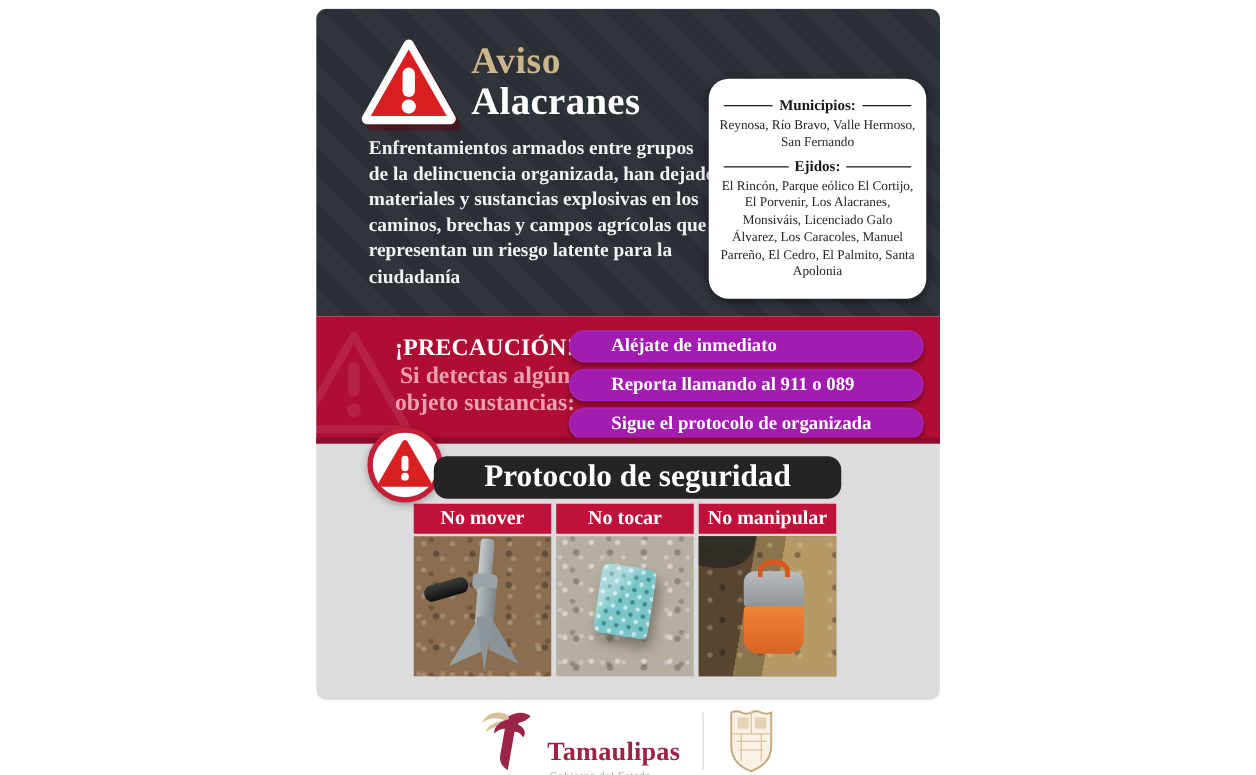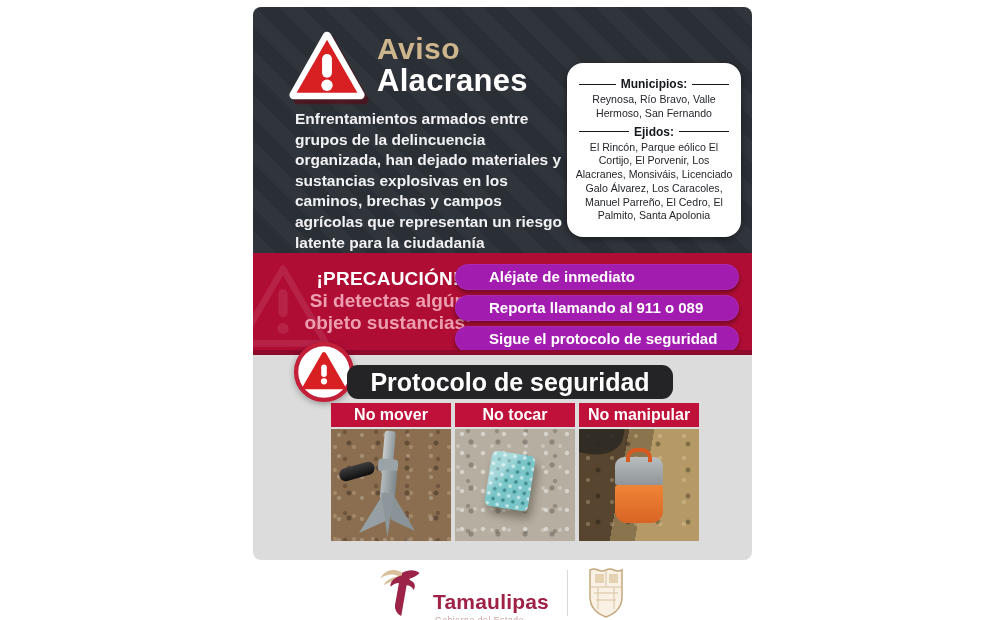--- a/index.html
+++ b/index.html
@@ -1,17 +1,17 @@
 <!DOCTYPE html>
 <html><head>
 <meta charset="utf-8">
 <style>
   * { margin:0; padding:0; box-sizing:border-box; }
   html,body { width:1005px; height:620px; background:#ffffff; font-family:"Liberation Sans", sans-serif; }
-  .page { position:relative; width:1005px; height:620px; background:#ffffff; overflow:hidden; }
+  .page { position:relative; width:1005px; height:620px; background:#ffffff; overflow:hidden;font-family:Liberation Serif, serif; }
   .poster { position:absolute; left:253px; top:7px; width:499px; }
 
   
   .hdr {
     position:relative; height:246px; overflow:hidden;
     border-radius:8px 8px 0 0;
     background:#2d3138;
     background-image:repeating-linear-gradient(45deg, #30343b 0 16px, #2a2e35 16px 32px);
   }
   .warn-tri { position:absolute; left:36px; top:22px; width:76px; height:76px;
@@ -43,21 +43,21 @@
     padding-left:34px; box-shadow:0 3px 4px rgba(0,0,0,.35), inset 0 0 0 1px rgba(255,255,255,.06); }
 
   
   .proto { position:relative; height:205px; background:#dcdcdc; border-radius:0 0 8px 8px; }
   .badge { position:absolute; left:40px; top:-14px; width:62px; height:62px;
     filter:drop-shadow(0 2px 3px rgba(0,0,0,.3)); }
   .proto-bar { position:absolute; left:94px; top:10px; width:326px; height:34px;
     background:#242427; border-radius:11px; color:#ffffff; text-align:center;
     font-size:25px; font-weight:800; line-height:34px; }
   .cards { position:absolute; left:78px; top:48px; display:flex; gap:4px; }
-  .card { width:120px; }
+  .card { width:110px; }
   .card-label { height:24px; background:#bf1139; color:#ffffff; text-align:center;
     font-size:16px; font-weight:800; line-height:24px; }
   .photo { position:relative; height:112px; margin-top:2px; overflow:hidden; }
 
   .photo.p1 { background-color:#8b6e50;
     background-image:
       radial-gradient(circle at 8px 6px, rgba(255,255,255,.22) 1.5px, transparent 2.6px),
       radial-gradient(circle at 18px 14px, rgba(0,0,0,.3) 2px, transparent 3px),
       radial-gradient(circle at 4px 18px, rgba(255,240,200,.2) 1.5px, transparent 2.6px),
       radial-gradient(circle at 14px 3px, rgba(30,15,5,.25) 1.6px, transparent 2.7px);
@@ -160,21 +160,21 @@
         <circle cx="50" cy="70" r="6" fill="rgba(255,255,255,0.16)"></circle>
       </svg>
       <div class="caution-copy">
         <div class="c-head">¡PRECAUCIÓN!</div>
         <div class="c-sub">Si detectas algún</div>
         <div class="c-sub">objeto sustancias:</div>
       </div>
       <div class="actions">
         <div class="pill">Aléjate de inmediato</div>
         <div class="pill">Reporta llamando al 911 o 089</div>
-        <div class="pill">Sigue el protocolo de seguridad</div>
+        <div class="pill">Sigue el protocolo de organizada</div>
       </div>
     </section>
 
     <section class="proto">
       <svg class="badge" viewBox="0 0 100 100">
         <circle cx="50" cy="50" r="45" fill="#ffffff" stroke="#c41f39" stroke-width="7"></circle>
         <polygon points="50,22 80,74 20,74" fill="#d81f22" stroke="#d81f22" stroke-width="8" stroke-linejoin="round"></polygon>
         <rect x="45.5" y="38" width="9" height="20" rx="4.5" fill="#ffffff"></rect>
         <circle cx="50" cy="65" r="5" fill="#ffffff"></circle>
       </svg>

